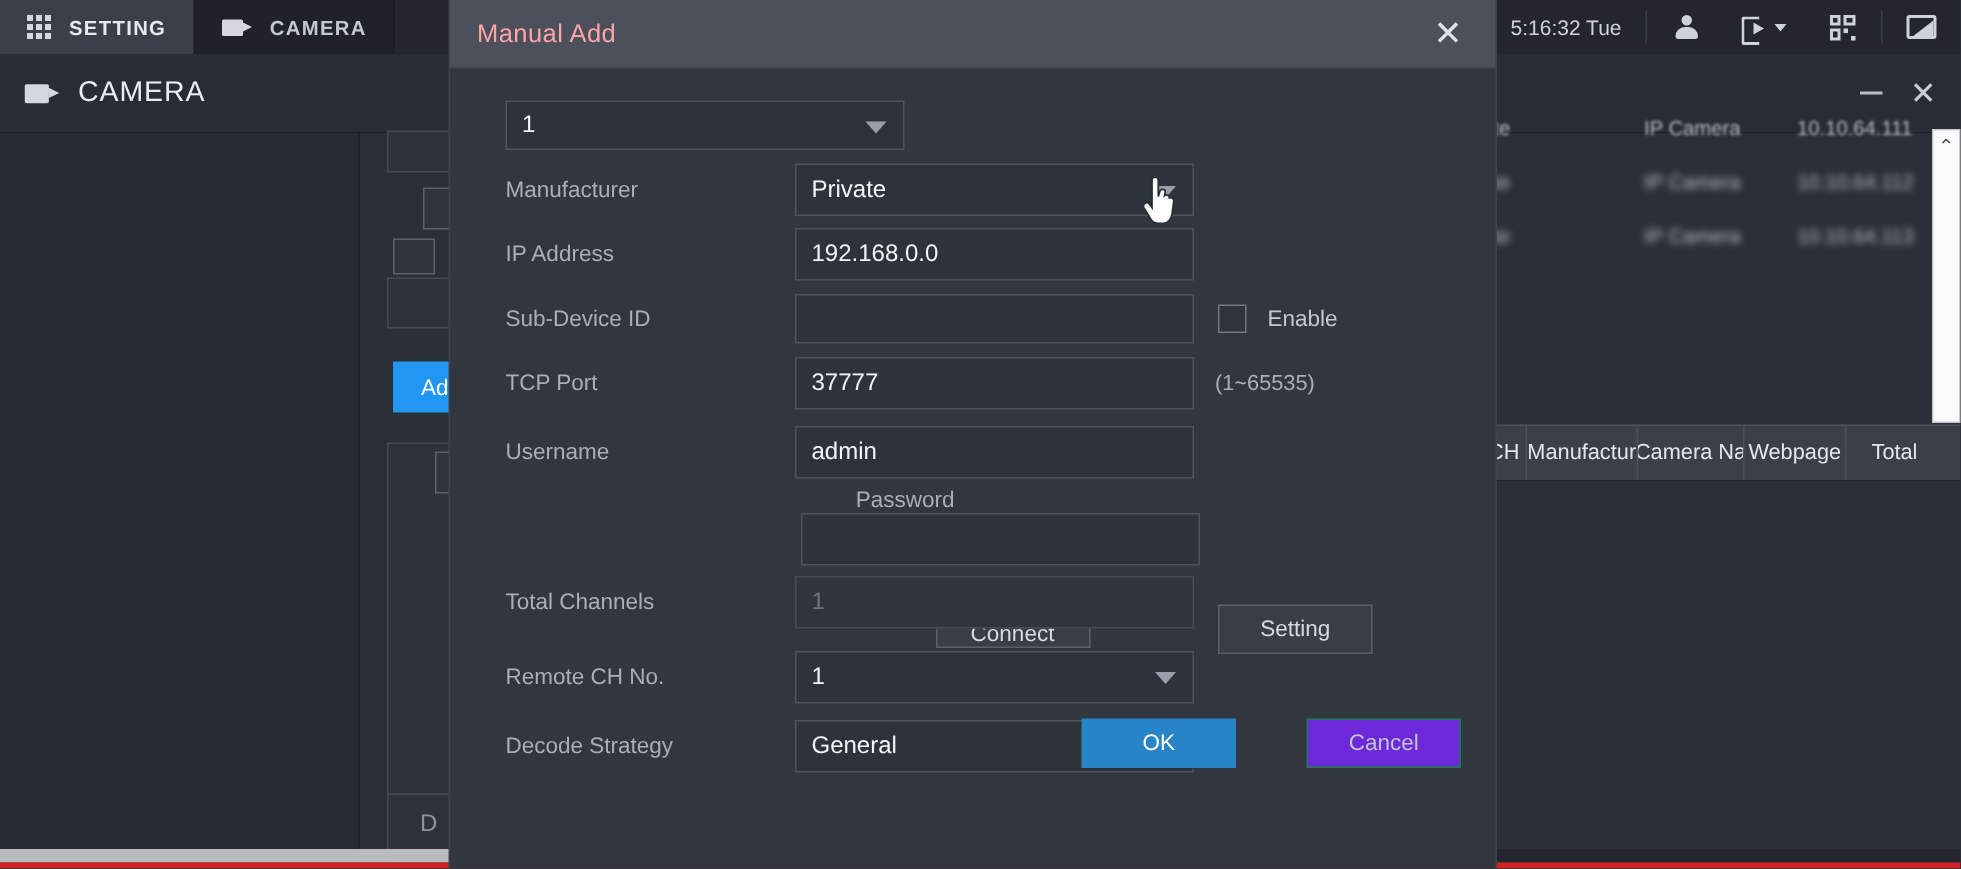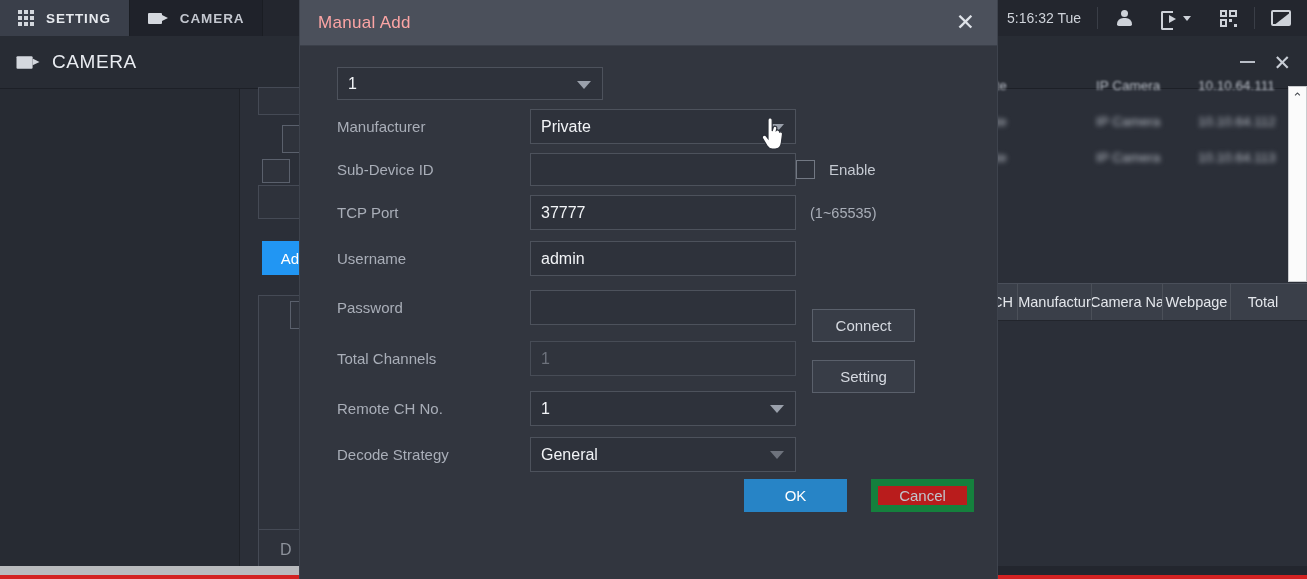--- a/index.html
+++ b/index.html
@@ -161,41 +161,42 @@
   .inp.tall { height:35px; }
   .sel .caret {
     position:absolute; right:12px; top:50%; margin-top:-3px;
     width:0;height:0; border-left:7px solid transparent; border-right:7px solid transparent;
     border-top:8px solid #9aa0ab;
   }
   .sel .caret.dim { border-top-color:#6e737d; }
 
   .hint { color:#a9aeb8; font-size:14.5px; margin-left:14px; }
 
-  .chk-wrap { display:flex; align-items:center; margin-left:0; }
+  .chk-wrap { display:flex; align-items:center; margin-left:16px; }
   .chk { width:19px; height:19px; border:1px solid #727883; background:#2f333c; }
   .chk-label { color:#c4c9d1; font-size:15px; margin-left:14px; }
 
   .sbtn {
     width:103px; height:33px; border:1px solid #5a606b; background:#383d47;
     color:#d6dae1; font-size:15px; display:flex; align-items:center; justify-content:center;
     margin-left:16px; font-family:"Liberation Sans", sans-serif;margin-top:36px;
   }
 
   .footer { position:absolute; left:0; right:0; bottom:15px; height:46px;
     display:flex; align-items:center; justify-content:flex-end; padding-right:23px; gap:24px; }
   .btn-ok {
     width:103px; height:33px; background:#2784c6; color:#fff; font-size:15px;
     display:flex; align-items:center; justify-content:center;
     border:none; font-family:"Liberation Sans", sans-serif;
   }
   .btn-cancel {
-    width:103px; height:33px; background:#b91c1c; color:#c0c5cd; font-size:15px;
-    border:7px solid #15803d; display:flex; align-items:center; justify-content:center;
+    width:103px; height:33px; background:#6d28d9; color:#c0c5cd; font-size:15px;
+    border:1px solid #15803d; display:flex; align-items:center; justify-content:center;
     font-family:"Liberation Sans", sans-serif;
+    margin-left:23px;
   }
 
   
   .cursor { position:absolute; left:760px; top:118px; width:26px; height:34px; pointer-events:none; z-index:50; }
 </style>
 </head>
 <body>
 
 <div id="root">
 
@@ -325,20 +326,26 @@
       <div class="frow">
         <div class="flabel">Manufacturer</div>
         <div class="fctl">
           <div class="inp sel tall">
             <span>Private</span>
             <span class="caret"></span>
           </div>
         </div>
       </div>
 
+      <div class="frow">
+        <div class="flabel">IP Address</div>
+        <div class="fctl">
+          <div class="inp tall">192.168.0.0</div>
+        </div>
+      </div>
 
       <div class="frow">
         <div class="flabel">Sub-Device ID</div>
         <div class="fctl">
           <div class="inp"></div>
         </div>
         <div class="chk-wrap">
           <span class="chk"></span>
           <span class="chk-label">Enable</span>
         </div>
@@ -352,21 +359,21 @@
         <div class="hint">(1~65535)</div>
       </div>
 
       <div class="frow" style="height:48px;">
         <div class="flabel">Username</div>
         <div class="fctl">
           <div class="inp tall">admin</div>
         </div>
       </div>
 
-      <div class="frow" style="height:50px;">
+      <div class="frow" style="height:50px;flex-direction:column;">
         <div class="flabel">Password</div>
         <div class="fctl">
           <div class="inp tall"></div>
         </div>
         <div class="sbtn">Connect</div>
       </div>
 
       <div class="frow" style="height:52px;">
         <div class="flabel">Total Channels</div>
         <div class="fctl">

